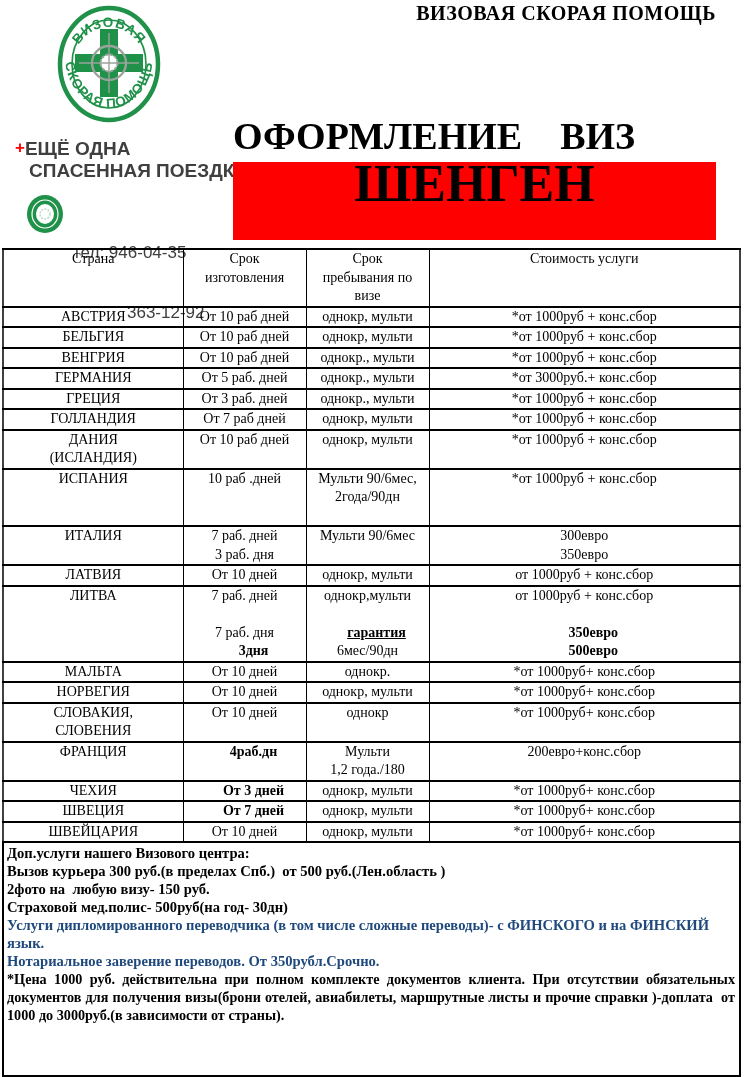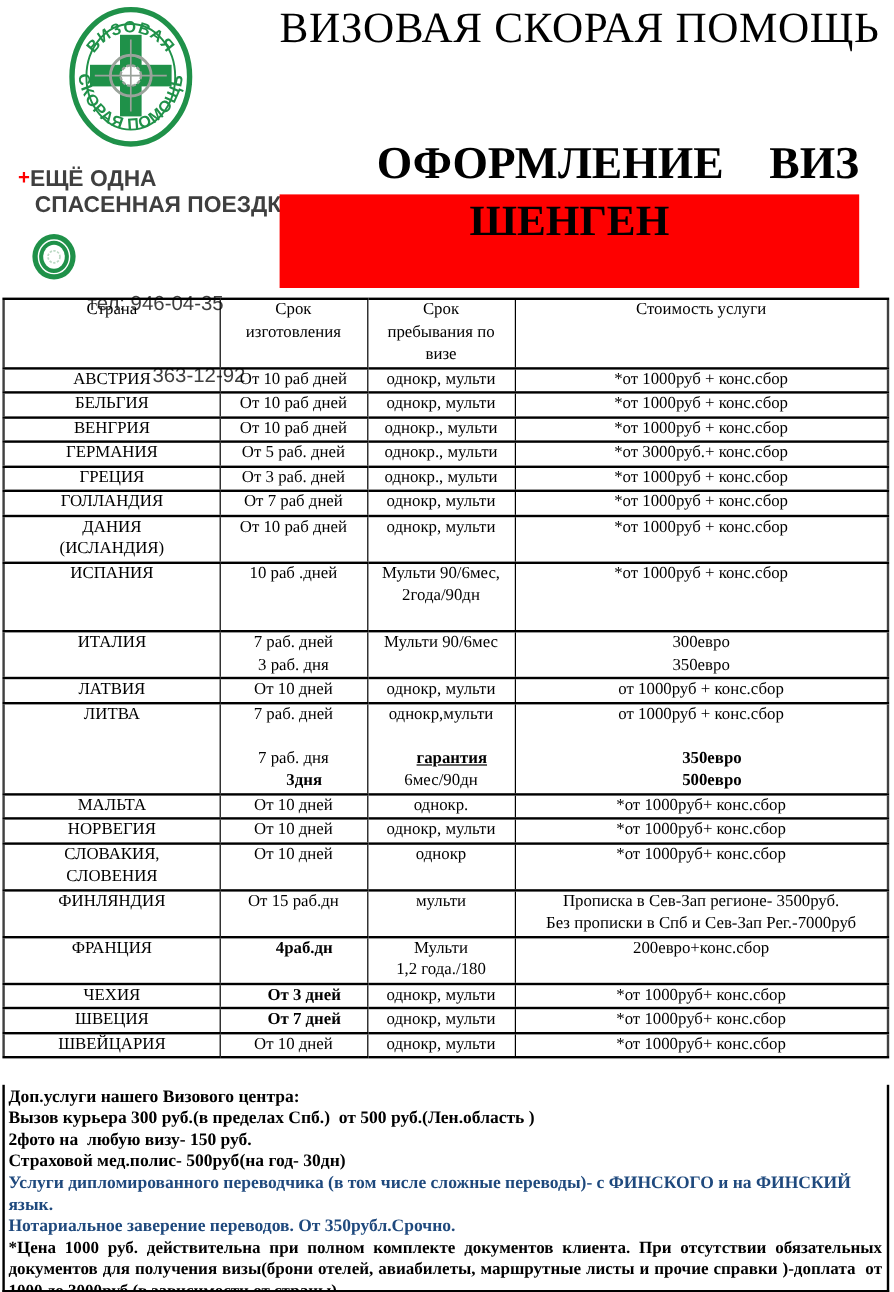--- a/index.html
+++ b/index.html
@@ -7,66 +7,65 @@
     --red_text:#FF0000; --gray_text:#3F3F3F;
   }
   *{margin:0;padding:0;box-sizing:border-box;}
   body{background:#888;}
   .page{
     position:relative;width:745px;height:1077px;background:#fff;margin:0 auto;
     font-family:"Liberation Serif",serif;color:#000;overflow:hidden;
   }
   
   .company-title{
-    position:absolute;left:233px;top:2px;width:483px;text-align:center;
-    font-weight:normal;font-size:36px;letter-spacing:.5px;white-space:nowrap;
+    position:absolute;left:233px;top:2px;width:483px;text-align:right;
+    font-weight:bold;font-size:20px;letter-spacing:.5px;white-space:nowrap;
   }
   .logo{position:absolute;left:57px;top:4px;width:104px;height:120px;}
   .tagline{
     position:absolute;left:15px;top:137px;
     font-family:"Liberation Sans",sans-serif;font-weight:bold;
     font-size:19px;line-height:22px;color:var(--gray_text);
   }
   .tagline .plus{color:var(--red_text);font-size:17px;vertical-align:2px;}
   .tagline .l2{padding-left:14px;}
   .logo-small{position:absolute;left:26px;top:194px;width:38px;height:40px;}
   .phones{
     position:absolute;left:73px;top:203px;
     font-family:"Liberation Sans",sans-serif;font-weight:normal;
     font-size:17px;line-height:20px;color:var(--gray_text);white-space:pre;
   }
   .phones .l2{margin-left:54px;}
   .subtitle{
-    position:absolute;left:233px;top:114px;width:483px;text-align:right;
+    position:absolute;left:233px;top:114px;width:483px;text-align:left;
     font-weight:bold;font-size:38px;white-space:pre;
   }
   .banner{
     position:absolute;left:233px;top:162px;width:483px;height:78px;
     background:var(--banner_red);
   }
   .banner .banner-text{
-    text-align:center;font-weight:bold;font-size:36px;line-height:44px;color:#000;
+    text-align:center;font-weight:bold;font-size:52px;line-height:44px;color:#000;
   }
   
   .sheet{position:absolute;left:2px;top:248px;right:4px;bottom:0;display:flex;flex-direction:column;}
   table.visa{border-collapse:collapse;table-layout:fixed;width:100%;flex:none;
     border:2px solid #404040;}
   .visa th,.visa td{
     border-left:1px solid #000;border-right:1px solid #000;
     border-top:2px solid #000;border-bottom:2px solid #000;
     vertical-align:top;text-align:center;
     font-size:14px;line-height:18.5px;font-weight:normal;padding:0 2px;
   }
   .visa th{height:56px;}
   .b{font-weight:bold;padding-left:18px;}
   .u{text-decoration:underline;}
   .footer{
     flex:1;border:2px solid #000;border-top:none;padding:1px 4px 4px 3px;
     overflow:hidden;
-    margin-top:22px;
   }
   .fl{font-weight:bold;font-size:14.6px;line-height:18px;white-space:pre-wrap;}
   .fl.blue{color:var(--blue_text);}
   .fnote{font-weight:bold;font-size:14.2px;line-height:18px;text-align:justify;white-space:pre-wrap;}
   
   .arc{fill:var(--logo_green);font-family:"Liberation Sans",sans-serif;
     font-weight:bold;font-size:13.5px;letter-spacing:1px;}
 </style>
 </head>
 <body>
@@ -355,35 +354,20 @@
             </td>
             <td>
               <div>однокр</div>
             </td>
             <td>
               <div>*от 1000руб+ конс.сбор</div>
             </td>
           </tr>
           <tr>
             <td>
-              <div>ФИНЛЯНДИЯ</div>
-            </td>
-            <td>
-              <div>От 15 раб.дн</div>
-            </td>
-            <td>
-              <div>мульти</div>
-            </td>
-            <td>
-              <div>Прописка в Сев-Зап регионе- 3500руб.</div>
-              <div>Без прописки в Спб и Сев-Зап Рег.-7000руб</div>
-            </td>
-          </tr>
-          <tr>
-            <td>
               <div>ФРАНЦИЯ</div>
             </td>
             <td>
               <div class="b">4раб.дн</div>
             </td>
             <td>
               <div>Мульти</div>
               <div>1,2 года./180</div>
             </td>
             <td>

